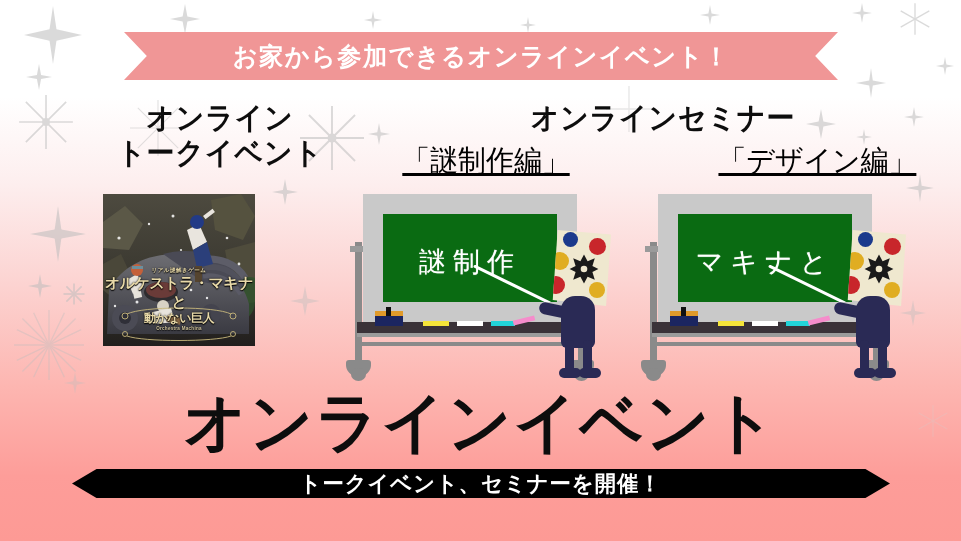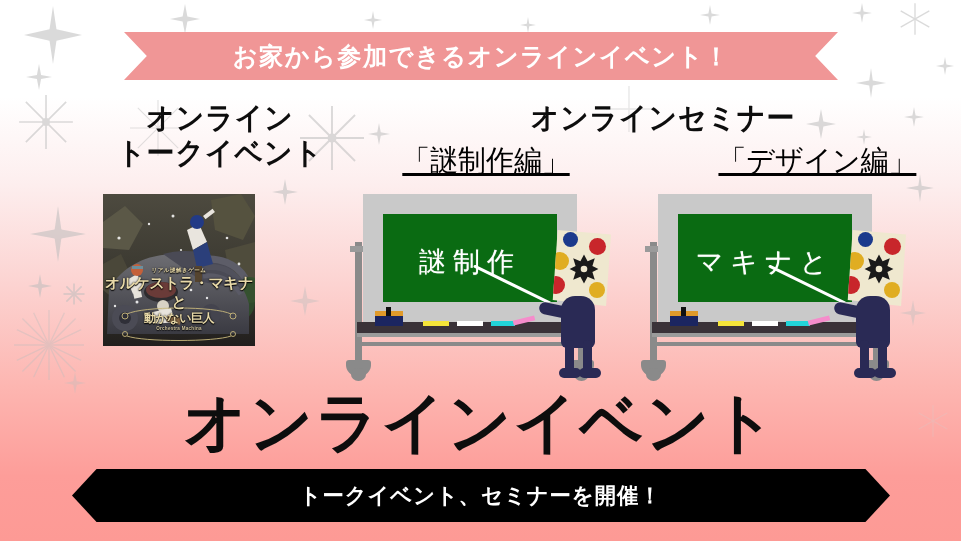--- a/index.html
+++ b/index.html
@@ -299,21 +299,21 @@
     white-space: nowrap;
     transform: scaleX(.95);
   }
 
   
   #bottom-banner {
     position: absolute;
     left: 72px;
     top: 469px;
     width: 818px;
-    height: 53px;
+    height: 29px;
     background: #000000;
     clip-path: polygon(0 50%, 3% 0, 97% 0, 100% 50%, 97% 100%, 3% 100%);
     display: flex;
     align-items: center;
     justify-content: center;
   }
   #bottom-banner-text {
     color: #ffffff;
     font-size: 22px;
     font-weight: bold;

